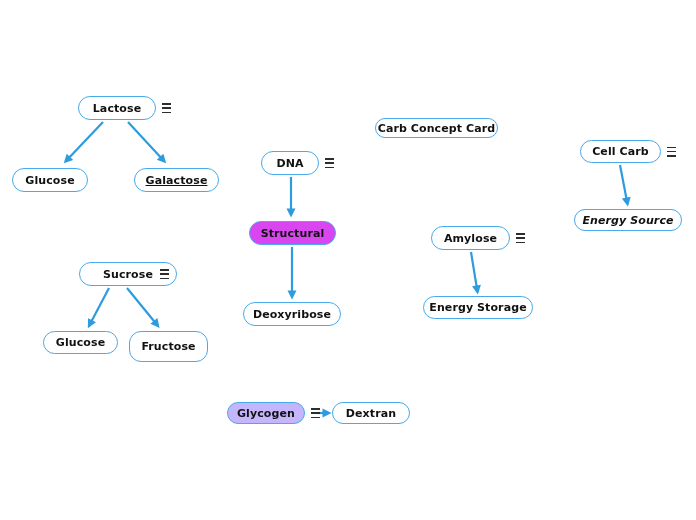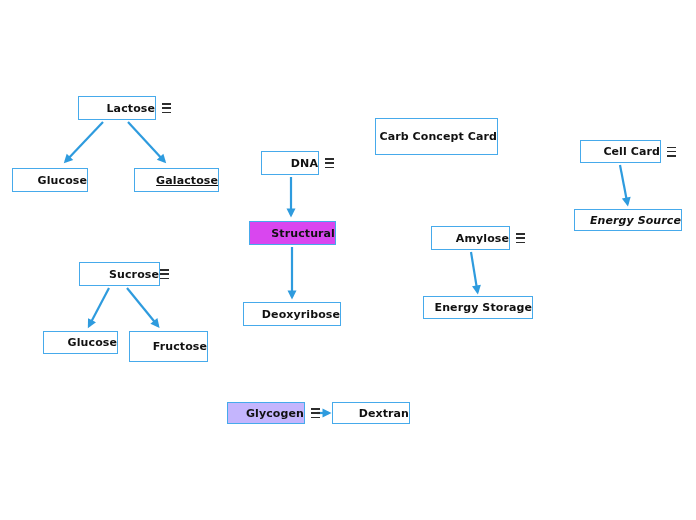--- a/index.html
+++ b/index.html
@@ -15,24 +15,24 @@
     position: absolute;
     left: 0; top: 0;
     width: 696px; height: 520px;
     pointer-events: none;
   }
   .node {
     position: absolute;
     box-sizing: border-box;
     display: flex;
     align-items: center;
-    justify-content: flex-end;
+    justify-content: center;
     background: #ffffff;
     border: 1.5px solid #46aaeb;
-    border-radius: 0;
+    border-radius: 12px;
     font-size: 11px;
     font-weight: bold;
     color: #111111;
     letter-spacing: 0.1px;
     white-space: nowrap;
     cursor: move;
     z-index: 2;
   }
   .node .node-label { pointer-events: none; }
   .menu-icon {
@@ -90,46 +90,46 @@
         <span class="node-label">Galactose</span>
       </div>
       <div class="node" style="left: 261px; top: 151px; width: 58px; height: 24px; border-color: rgb(70, 170, 235); background: rgb(255, 255, 255); color: rgb(17, 17, 17);">
         <span class="node-label">DNA</span>
       </div>
       <span class="menu-icon" style="left: 325px; top: 158px;">
         <i style="background: rgb(45, 45, 45);"></i>
         <i style="background: rgb(45, 45, 45);"></i>
         <i style="background: rgb(45, 45, 45);"></i>
       </span>
-      <div class="node" style="left: 375px; top: 118px; width: 123px; height: 37px; border-color: rgb(70, 170, 235); background: rgb(255, 255, 255); color: rgb(17, 17, 17);">
+      <div class="node" style="left: 375px; top: 118px; width: 123px; height: 20px; border-color: rgb(70, 170, 235); background: rgb(255, 255, 255); color: rgb(17, 17, 17);">
         <span class="node-label">Carb Concept Card</span>
       </div>
       <div class="node" style="left: 580px; top: 140px; width: 81px; height: 23px; border-color: rgb(70, 170, 235); background: rgb(255, 255, 255); color: rgb(17, 17, 17);">
-        <span class="node-label">Cell Card</span>
+        <span class="node-label">Cell Carb</span>
       </div>
       <span class="menu-icon" style="left: 667px; top: 146.5px;">
         <i style="background: rgb(45, 45, 45);"></i>
         <i style="background: rgb(45, 45, 45);"></i>
         <i style="background: rgb(45, 45, 45);"></i>
       </span>
       <div class="node" style="left: 249px; top: 221px; width: 87px; height: 24px; border-color: rgb(70, 170, 235); background: #d946ef; color: rgb(17, 17, 17);">
         <span class="node-label">Structural</span>
       </div>
       <div class="node" style="left: 431px; top: 226px; width: 79px; height: 24px; border-color: rgb(70, 170, 235); background: rgb(255, 255, 255); color: rgb(17, 17, 17);">
         <span class="node-label">Amylose</span>
       </div>
       <span class="menu-icon" style="left: 516px; top: 233px;">
         <i style="background: rgb(45, 45, 45);"></i>
         <i style="background: rgb(45, 45, 45);"></i>
         <i style="background: rgb(45, 45, 45);"></i>
       </span>
       <div class="node" style="left: 574px; top: 209px; width: 108px; height: 22px; border-color: rgb(70, 170, 235); background: rgb(255, 255, 255); color: rgb(17, 17, 17); font-style: italic;">
         <span class="node-label">Energy Source</span>
       </div>
-      <div class="node" style="left: 79px; top: 262px; width: 81px; height: 24px; border-color: rgb(70, 170, 235); background: rgb(255, 255, 255); color: rgb(17, 17, 17);">
+      <div class="node" style="left: 79px; top: 262px; width: 98px; height: 24px; border-color: rgb(70, 170, 235); background: rgb(255, 255, 255); color: rgb(17, 17, 17);">
         <span class="node-label">Sucrose</span>
       </div>
       <span class="menu-icon" style="left: 160px; top: 269px;">
         <i style="background: rgb(45, 45, 45);"></i>
         <i style="background: rgb(45, 45, 45);"></i>
         <i style="background: rgb(45, 45, 45);"></i>
       </span>
       <div class="node" style="left: 243px; top: 302px; width: 98px; height: 24px; border-color: rgb(70, 170, 235); background: rgb(255, 255, 255); color: rgb(17, 17, 17);">
         <span class="node-label">Deoxyribose</span>
       </div>

